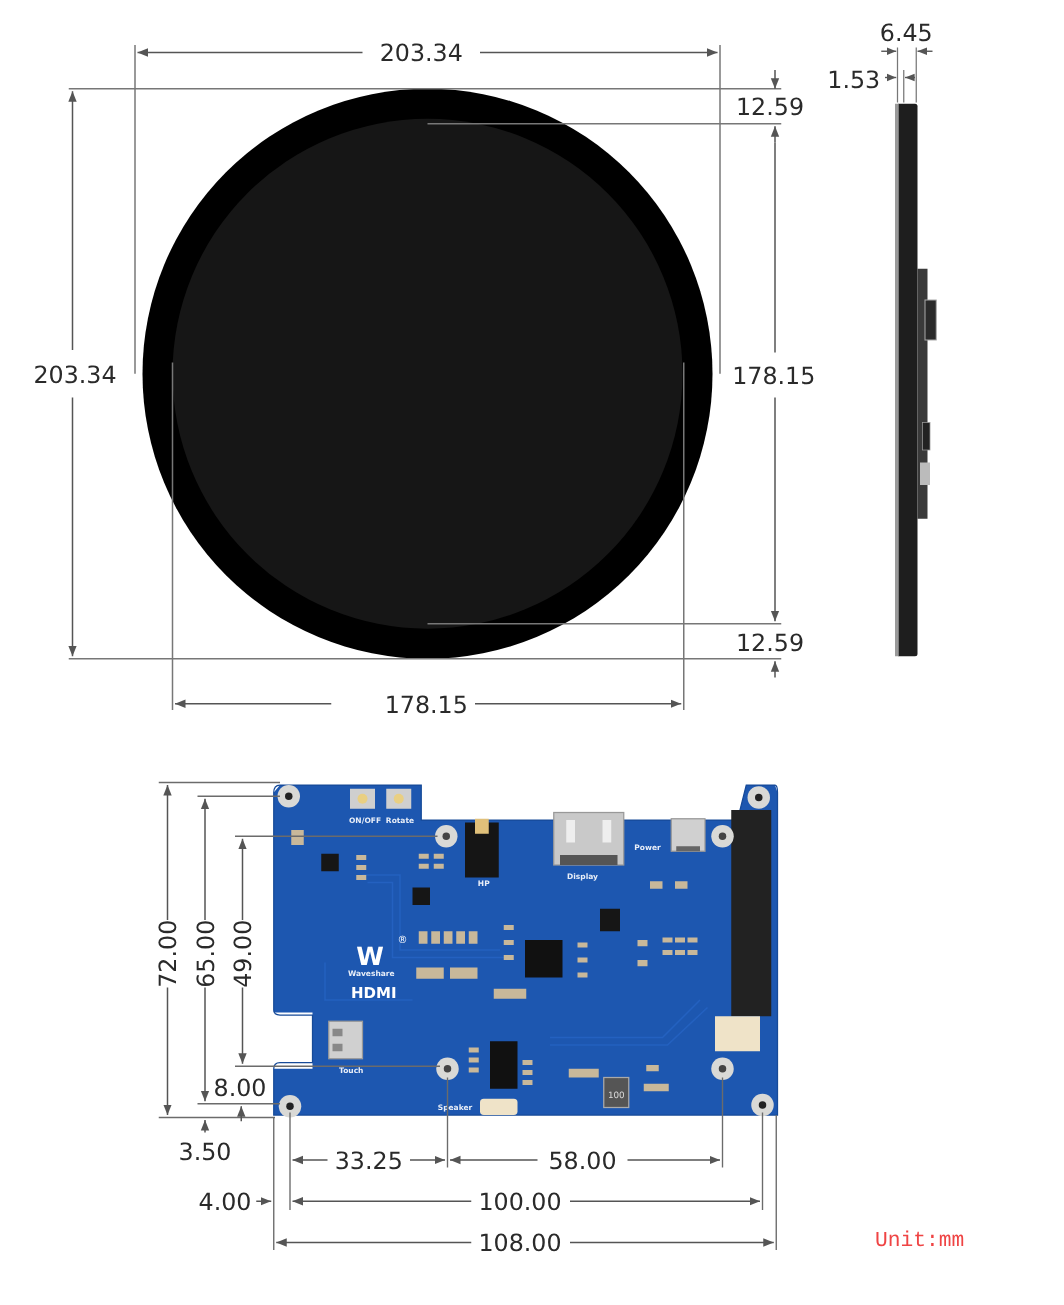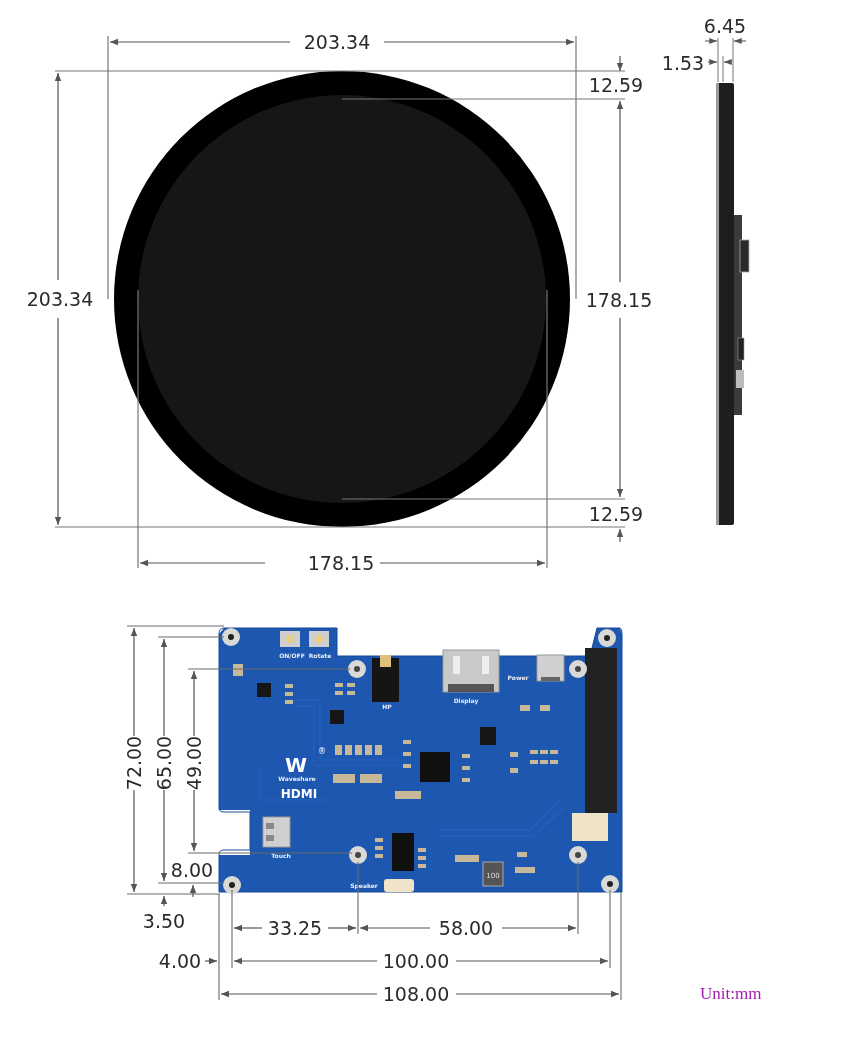--- a/index.html
+++ b/index.html
@@ -2,22 +2,22 @@
 <html><head>
 <meta charset="utf-8">
 <style>
   html, body { margin: 0; padding: 0; background: #ffffff; }
   body { width: 851px; height: 1044px; position: relative; overflow: hidden;
          font-family: "DejaVu Sans", sans-serif; color: #222; }
   svg { position: absolute; left: 0; top: 0; }
   .dim { font-family: "DejaVu Sans", sans-serif; font-size: 19px; fill: #2a2a2a; }
   .dimv { font-family: "DejaVu Sans", sans-serif; font-size: 19px; fill: #2a2a2a; }
   .pcb-label { font-family: "DejaVu Sans", sans-serif; font-size: 6px; font-weight: bold; fill: #e8eef8; }
-  .unit { position: absolute; left: 700px; top: 984px; font-size: 17px; color: #a21caf;
-          font-family: Liberation Serif, serif; }
+  .unit { position: absolute; left: 700px; top: 984px; font-size: 17px; color: #ef4444;
+          font-family: Liberation Mono, monospace; }
 </style>
 </head>
 <body>
 
 <svg width="851" height="1044" viewBox="0 0 851 1044">
   <defs>
     <marker id="arr" viewBox="0 0 10 10" refX="10" refY="5" markerWidth="7" markerHeight="7" orient="auto-start-reverse">
       <path d="M0,1 L10,5 L0,9 z" fill="#555"></path>
     </marker>
   </defs>

